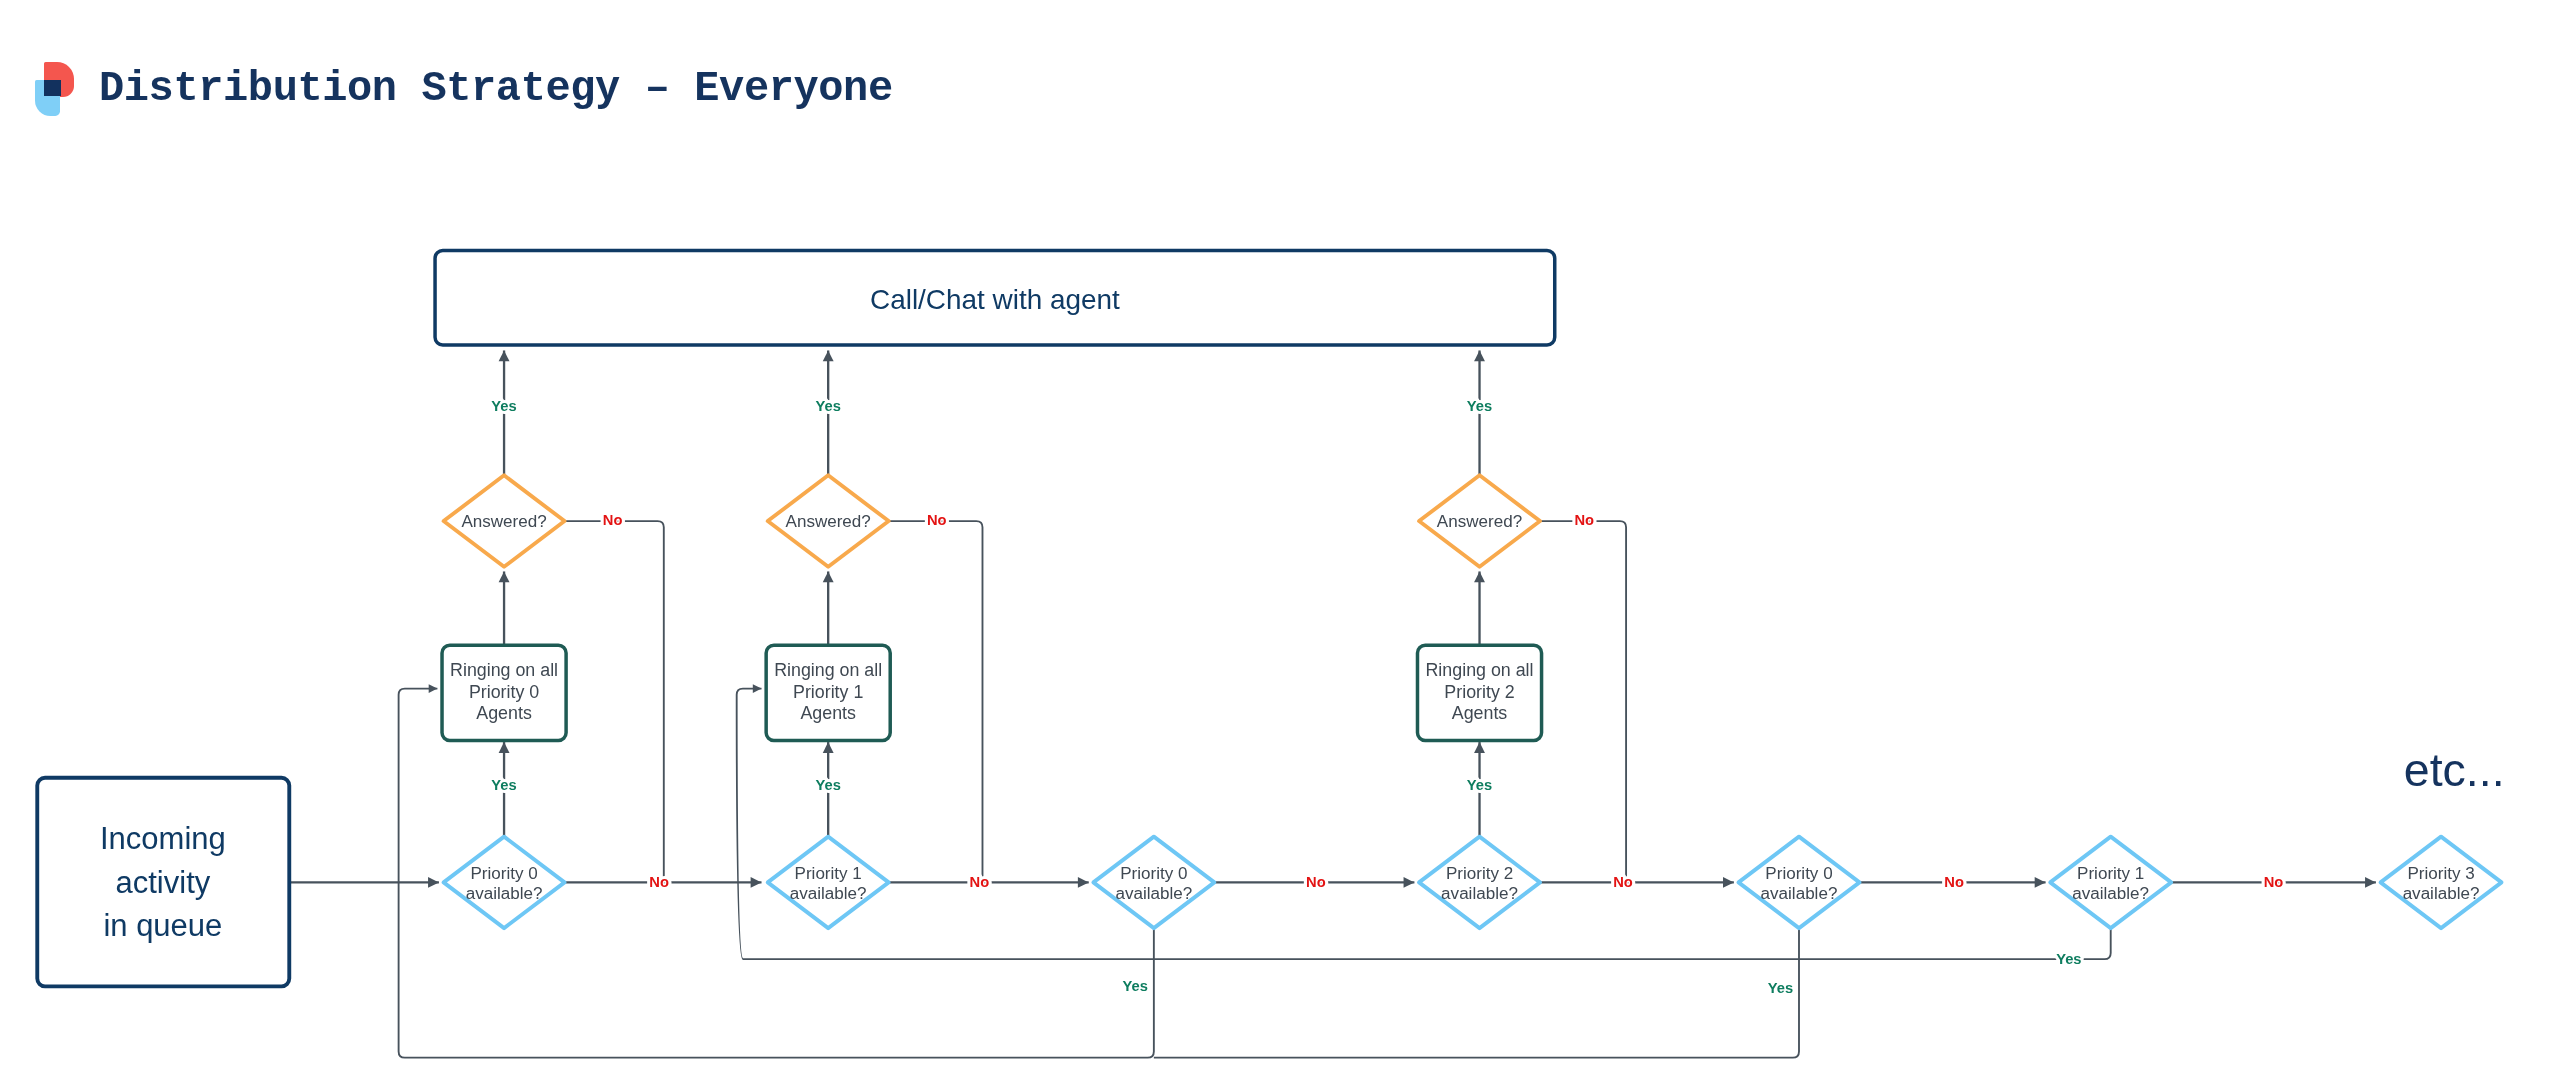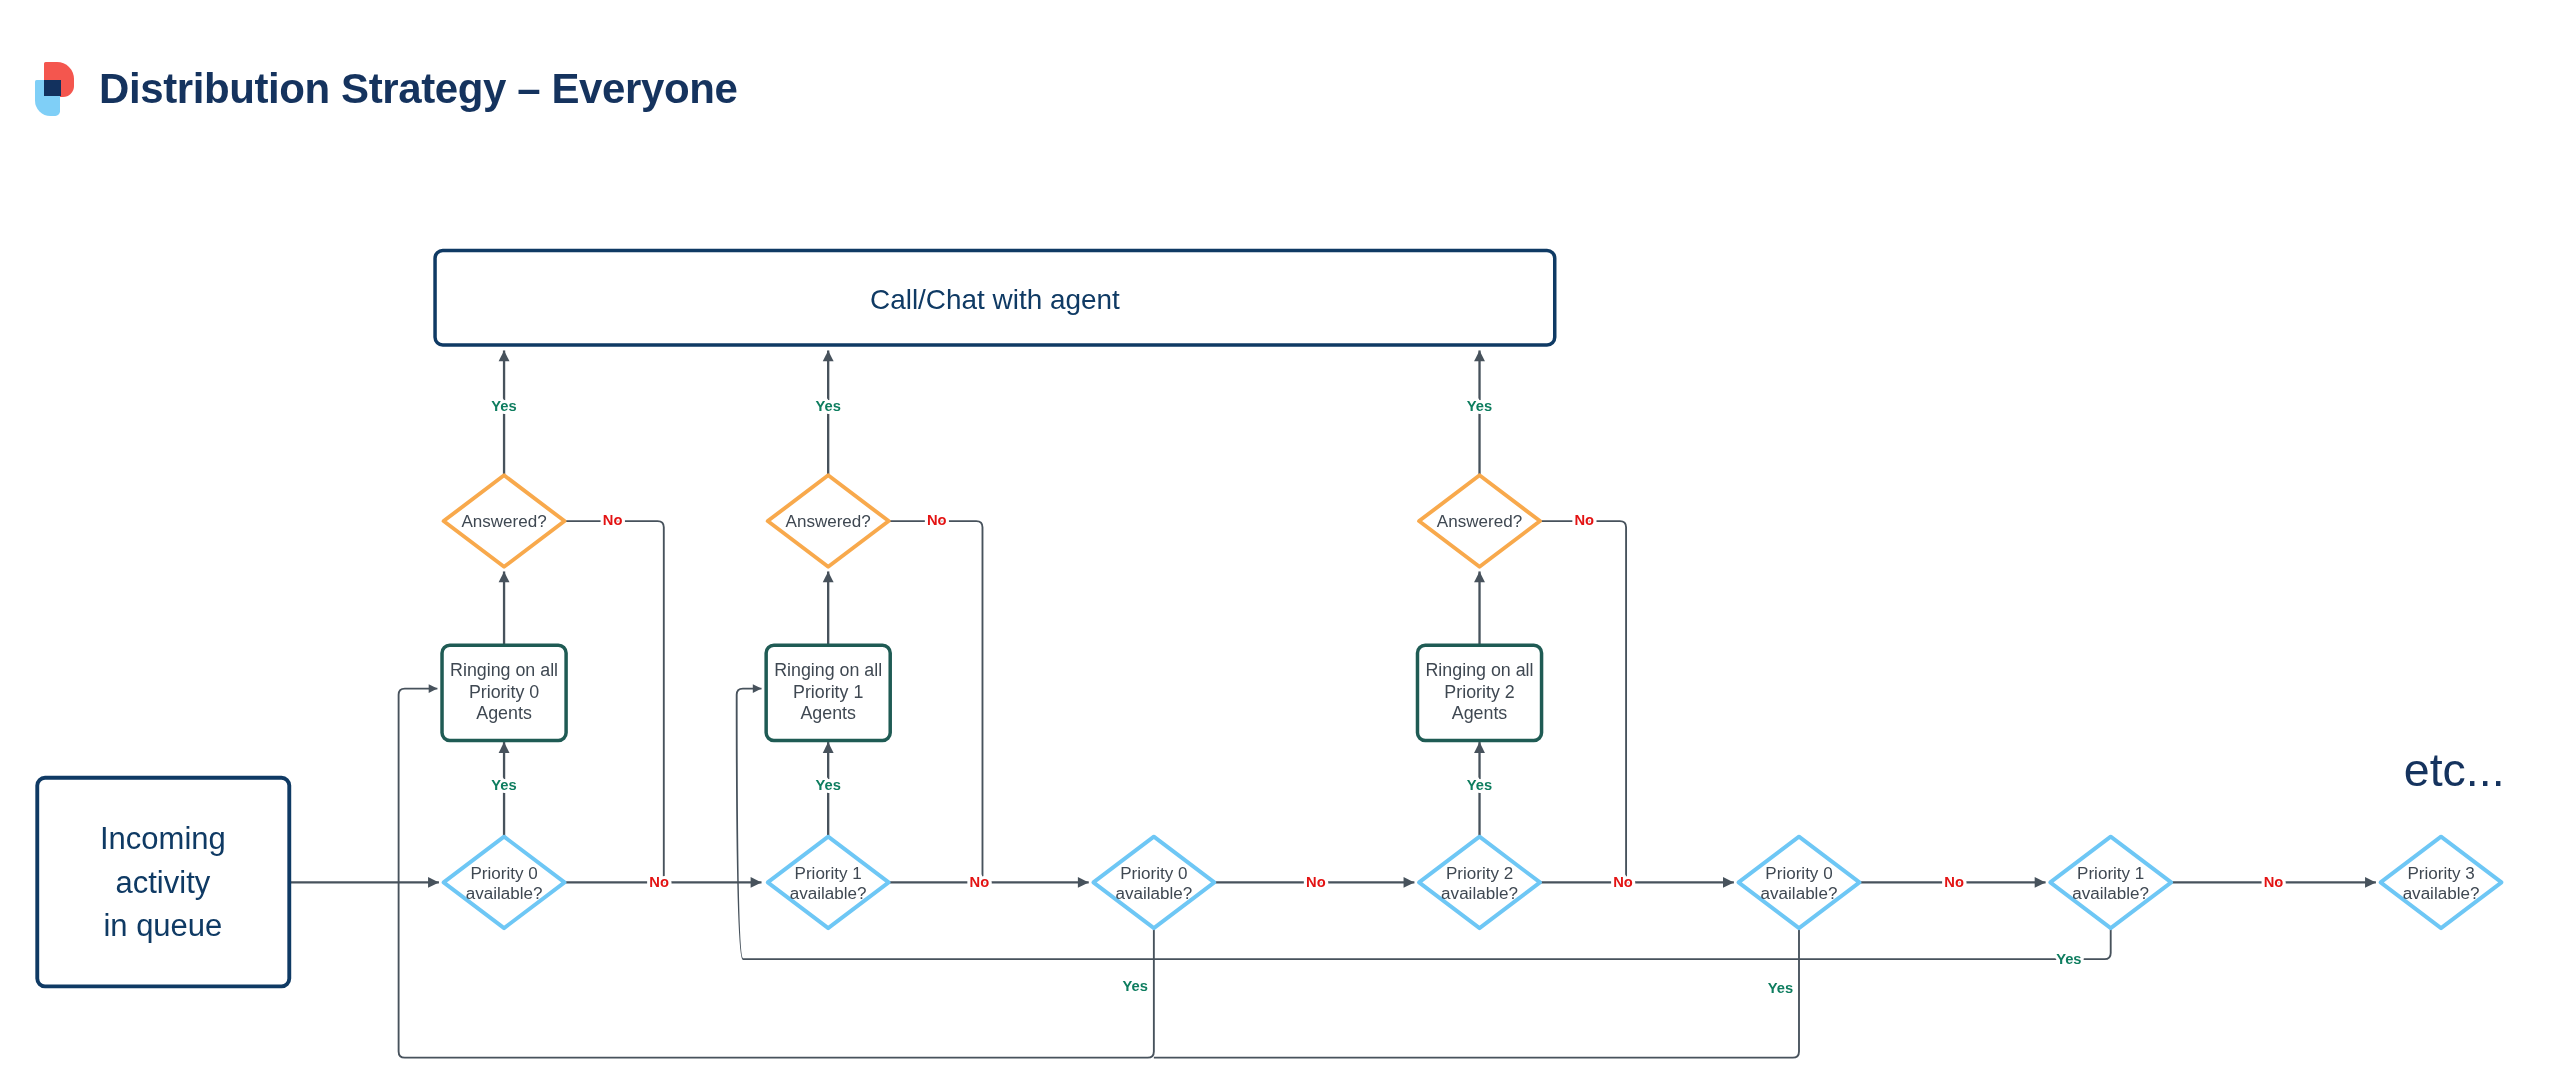--- a/index.html
+++ b/index.html
@@ -11,21 +11,21 @@
   .canvas{position:relative;width:2576px;height:1091px;background:#fff;overflow:hidden;
           font-family:"Liberation Sans", sans-serif;}
   .page-header{position:absolute;left:0;top:0;width:100%;height:132px;}
   .logo{position:absolute;left:35px;top:60px;width:40px;height:57px;}
   .logo .red{position:absolute;left:9.3px;top:1.6px;width:29.5px;height:35px;background:var(--logo-red);
              border-radius:1.6px 17px 11px 1.6px;}
   .logo .blue{position:absolute;left:0;top:20px;width:25px;height:36px;background:var(--logo-blue);
               border-radius:1.6px 1.6px 4.7px 15.5px;}
   .logo .overlap{position:absolute;left:9.3px;top:20px;width:16.3px;height:16.3px;background:var(--logo-navy);}
   h1.title{position:absolute;left:99px;top:65px;margin:0;font-size:42px;font-weight:bold;
-           color:var(--title-navy);letter-spacing:-0.4px;white-space:nowrap;}
+           color:var(--title-navy);letter-spacing:-0.4px;white-space:nowrap;font-family:Liberation Mono, monospace;}
   svg.flow{position:absolute;left:0;top:0;}
   .edge{fill:none;stroke:var(--slate-line);stroke-width:3;stroke-linejoin:round;stroke-linecap:butt;}
   .edge.thin{stroke-width:2.4;}
   .shape{fill:#ffffff;}
   .rect-navy{stroke:var(--navy);stroke-width:5;}
   .rect-navy-thin{stroke:var(--navy);stroke-width:4.5;}
   .rect-teal{stroke:var(--teal);stroke-width:4.5;}
   .diamond-orange{stroke:var(--orange);stroke-width:5;stroke-linejoin:round;}
   .diamond-blue{stroke:var(--light-blue);stroke-width:5;stroke-linejoin:round;}
   text{font-family:"Liberation Sans", sans-serif;}

